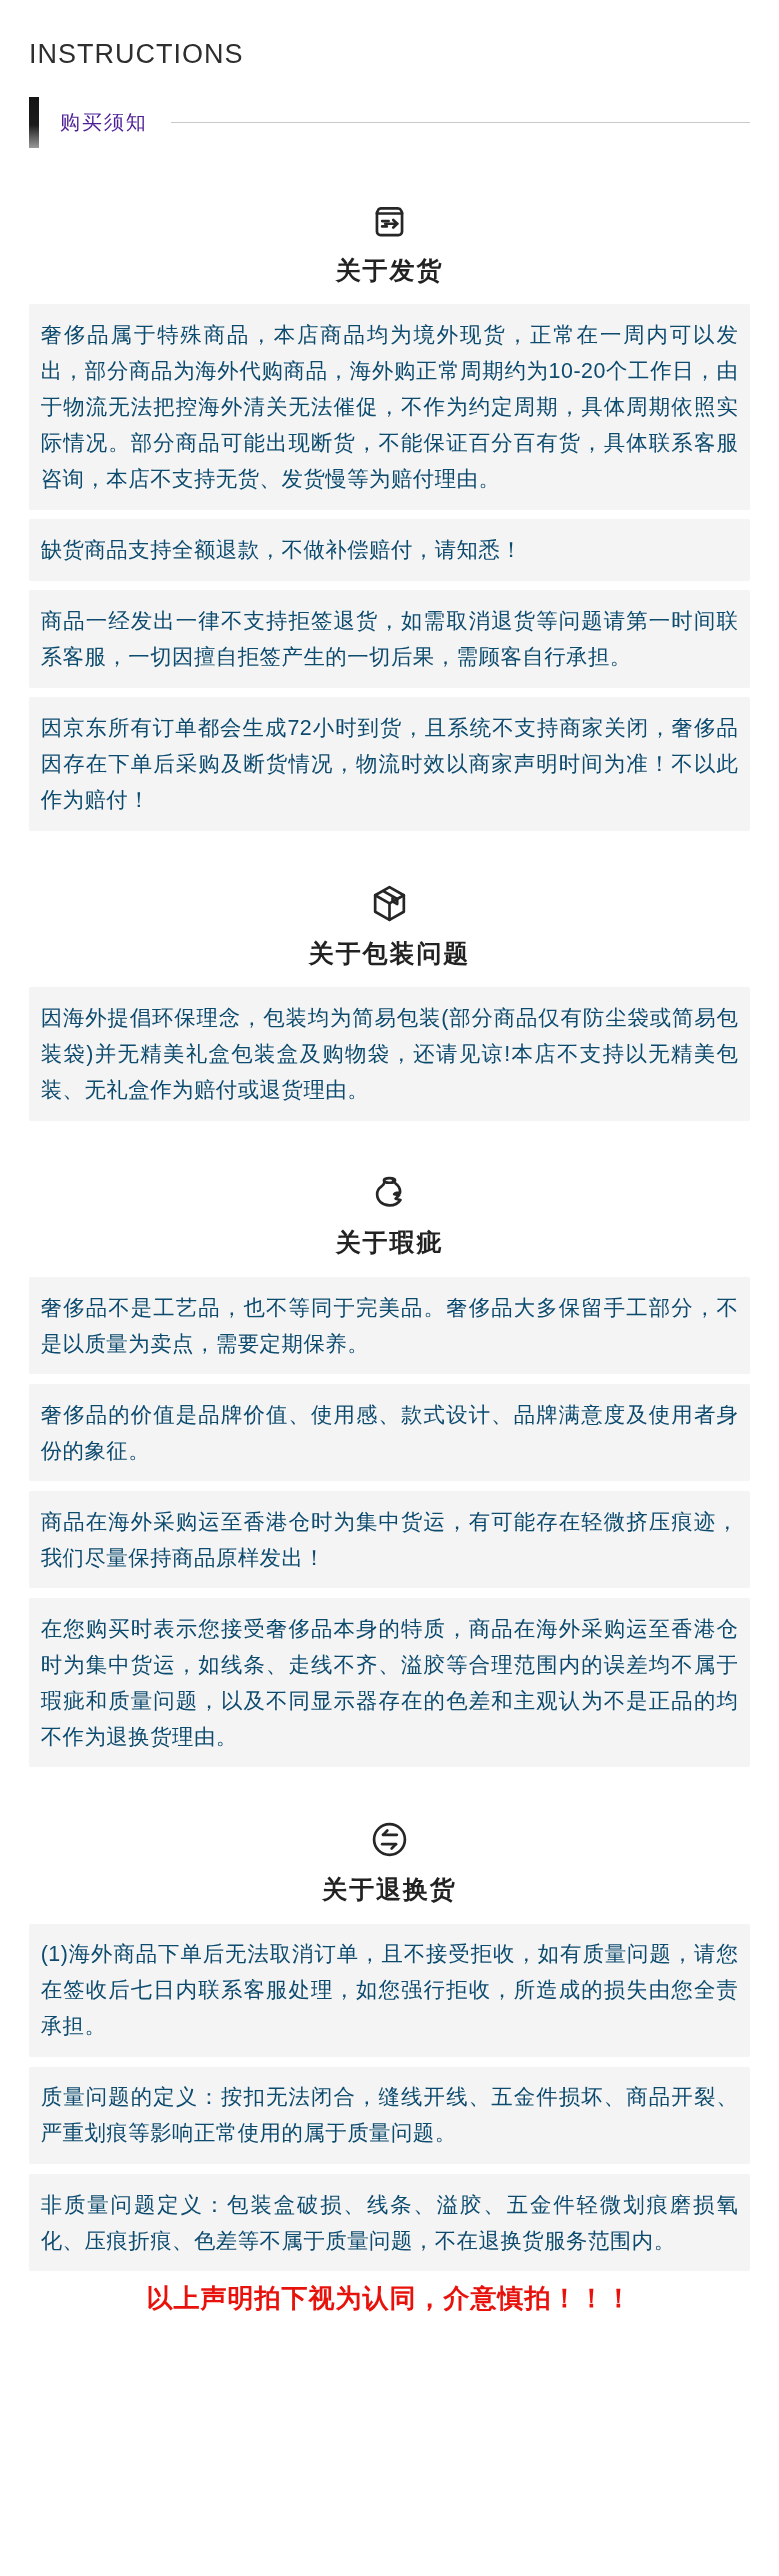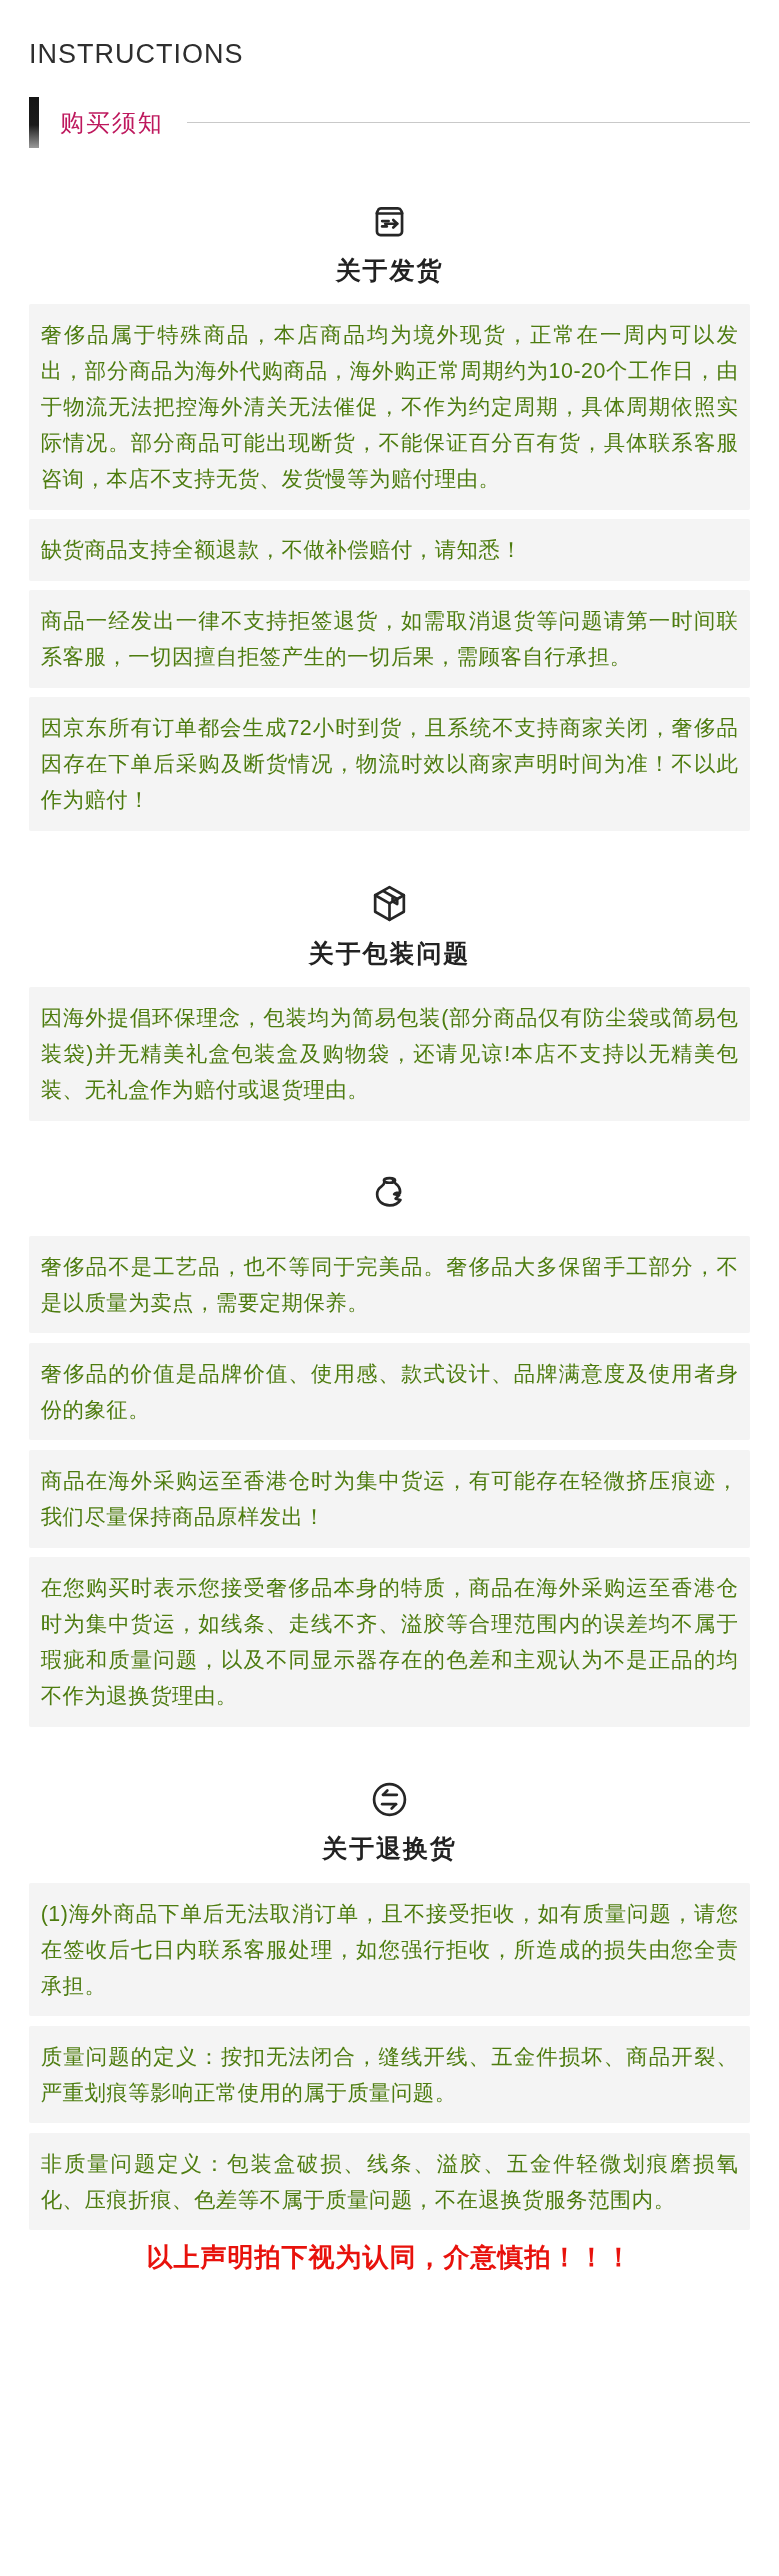--- a/index.html
+++ b/index.html
@@ -26,23 +26,23 @@
     height: 51px;
   }
   .subhead-bar {
     width: 9.7px;
     height: 51px;
     background: linear-gradient(180deg, #151515 0%, #1c1c1c 55%, #9a9a9a 100%);
     margin-right: 21.4px;
     flex: none;
   }
   .subhead-title {
-    font-size: 24px;
+    font-size: 20px;
     font-weight: 500;
-    color: #be185d;
+    color: #4c1d95;
     letter-spacing: 1.9px;
     white-space: nowrap;
   }
   .subhead-line {
     flex: 1;
     height: 1px;
     background: #c9c9c9;
     margin-left: 23.4px;
   }
 
@@ -59,21 +59,21 @@
     margin-top: 7.8px;
   }
   .sec-paras { margin-top: 17.5px; }
   .notice-box {
     background: #f4f4f4;
     border-radius: 1.9px;
     padding: 12.7px 11.7px;
     margin-bottom: 9.7px;
     font-size: 21.4px;
     line-height: 36px;
-    color: #4d7c0f;
+    color: #0c4a6e;
     letter-spacing: 0.5px;
     text-align: justify;
   }
 
   .footer-warning {
     text-align: center;
     font-size: 26px;
     font-weight: 700;
     letter-spacing: 1px;
     margin-bottom: 62px;
@@ -130,20 +130,21 @@
   <div class="notice-box">因海外提倡环保理念，包装均为简易包装(部分商品仅有防尘袋或简易包装袋)并无精美礼盒包装盒及购物袋，还请见谅!本店不支持以无精美包装、无礼盒作为赔付或退货理由。</div>
 </div>
   </section>
 
   <section class="section">
     <div class="sec-head">
       <span class="sec-icon"><svg viewBox="0 0 24 24">
     <ellipse cx="12" cy="4.7" rx="3.1" ry="1.3"></ellipse>
     <path d="M9.2 5.5c-.1 1.1-.6 1.8-1.8 2.6C5.9 9.1 5.1 10.6 5.1 12.4c0 3.6 3 6.2 6.9 6.2 2.7 0 5-1.2 6.1-3l-2.7-.7 2-2-2.8-.5c.5-.7 2-1 3.2-.6.1-.3.1-.6.1-1-.1-1.8-.9-3.2-2.3-4.2-1.2-.8-1.7-1.5-1.8-2.6"></path>
   </svg></span>
+      <div class="sec-title">关于瑕疵</div>
     </div>
     <div class="sec-paras">
   <div class="notice-box">奢侈品不是工艺品，也不等同于完美品。奢侈品大多保留手工部分，不是以质量为卖点，需要定期保养。</div>
 
   <div class="notice-box">奢侈品的价值是品牌价值、使用感、款式设计、品牌满意度及使用者身份的象征。</div>
 
   <div class="notice-box">商品在海外采购运至香港仓时为集中货运，有可能存在轻微挤压痕迹，我们尽量保持商品原样发出！</div>
 
   <div class="notice-box">在您购买时表示您接受奢侈品本身的特质，商品在海外采购运至香港仓时为集中货运，如线条、走线不齐、溢胶等合理范围内的误差均不属于瑕疵和质量问题，以及不同显示器存在的色差和主观认为不是正品的均不作为退换货理由。</div>
 </div>

